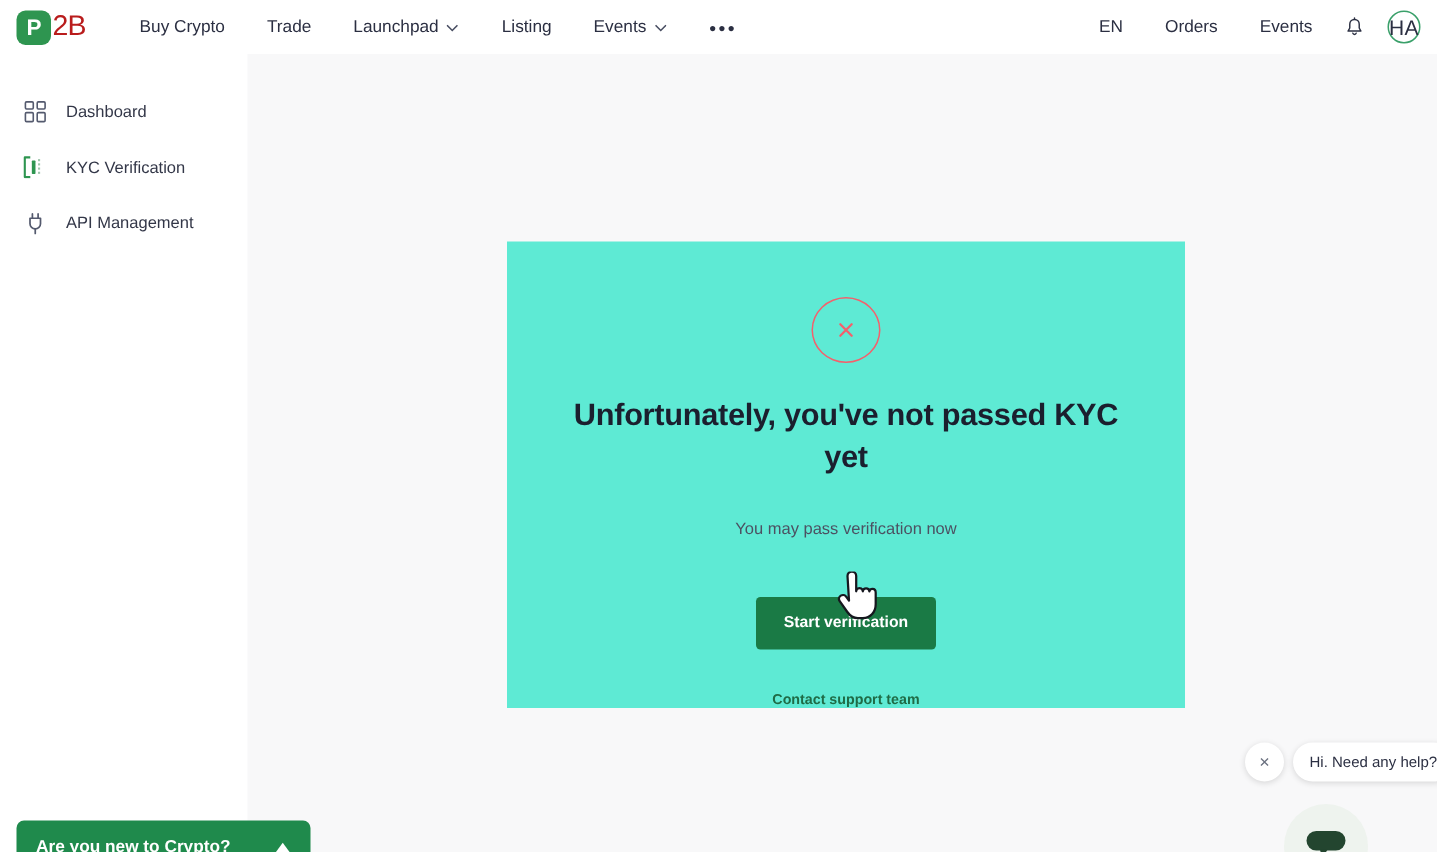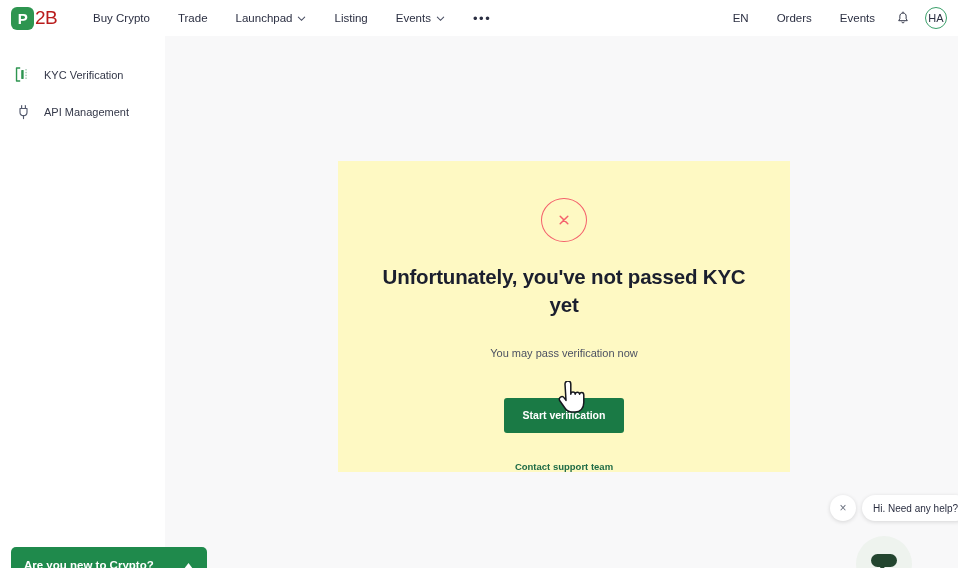--- a/index.html
+++ b/index.html
@@ -54,21 +54,21 @@
     height: 36px; padding-right: 11px;
   }
   .bell {
     width: 28px; height: 36px; display: flex;
     align-items: center; justify-content: center; cursor: pointer;
   }
   .avatar {
     width: 22px; height: 22px; border-radius: 50%;
     border: 1.3px solid #3aa06a;
     display: flex; align-items: center; justify-content: center;
-    font-size: 11px; color: #2b2f42; margin-left: 8px;
+    font-size: 14px; color: #2b2f42; margin-left: 8px;
     background: #fff; cursor: pointer; letter-spacing: 0.2px;
   }
 
   
   .sidebar {
     position: absolute; top: 36px; left: 0;
     width: 165px; height: 532px;
     background: #ffffff;
     padding-top: 20px;
   }
@@ -86,21 +86,21 @@
 
   
   .main {
     position: absolute; top: 36px; left: 165px;
     width: 793px; height: 532px;
     background: #f8f8f9;
   }
   .card {
     position: absolute; left: 173px; top: 125px;
     width: 452px; height: 311px;
-    background: #fef9c3;
+    background: #5eead4;
     display: flex; flex-direction: column;
     align-items: center;
   }
   .err-circle {
     width: 46px; height: 46px; border-radius: 50%;
     border: 1.4px solid #f4606c;
     margin-top: 37px;
     display: flex; align-items: center; justify-content: center;
   }
   .card-title {
@@ -235,20 +235,31 @@
         </svg>
       </div>
       <div class="avatar">
         <span>HA</span>
       </div>
     </div>
   </div>
 
   <div class="sidebar">
 
+    <div class="side-item">
+      <span class="side-ico">
+        <svg width="15" height="15" viewBox="0 0 16 16">
+          <rect x="1" y="1" width="5.6" height="5" rx="0.8" fill="none" stroke="#545a6e" stroke-width="1.15"></rect>
+          <rect x="9.4" y="1" width="5.6" height="5" rx="0.8" fill="none" stroke="#545a6e" stroke-width="1.15"></rect>
+          <rect x="1" y="8.6" width="5.6" height="6.4" rx="0.8" fill="none" stroke="#545a6e" stroke-width="1.15"></rect>
+          <rect x="9.4" y="8.6" width="5.6" height="6.4" rx="0.8" fill="none" stroke="#545a6e" stroke-width="1.15"></rect>
+        </svg>
+      </span>
+      <span class="side-label">Dashboard</span>
+    </div>
 
 
     <div class="side-item">
       <span class="side-ico">
         <svg width="16" height="15" viewBox="0 0 17 16">
           <path d="M5.5 1 H1.6 V15 H5.5" fill="none" stroke="#2e9550" stroke-width="1.5" stroke-linejoin="round"></path>
           <rect x="6.6" y="3.2" width="2.6" height="9.6" rx="0.5" fill="#2e9550"></rect>
           <rect x="11" y="2.2" width="1.5" height="1.5" fill="#9fc6ad"></rect>
           <rect x="11" y="5.2" width="1.5" height="1.5" fill="#9fc6ad"></rect>
           <rect x="11" y="8.2" width="1.5" height="1.5" fill="#9fc6ad"></rect>

